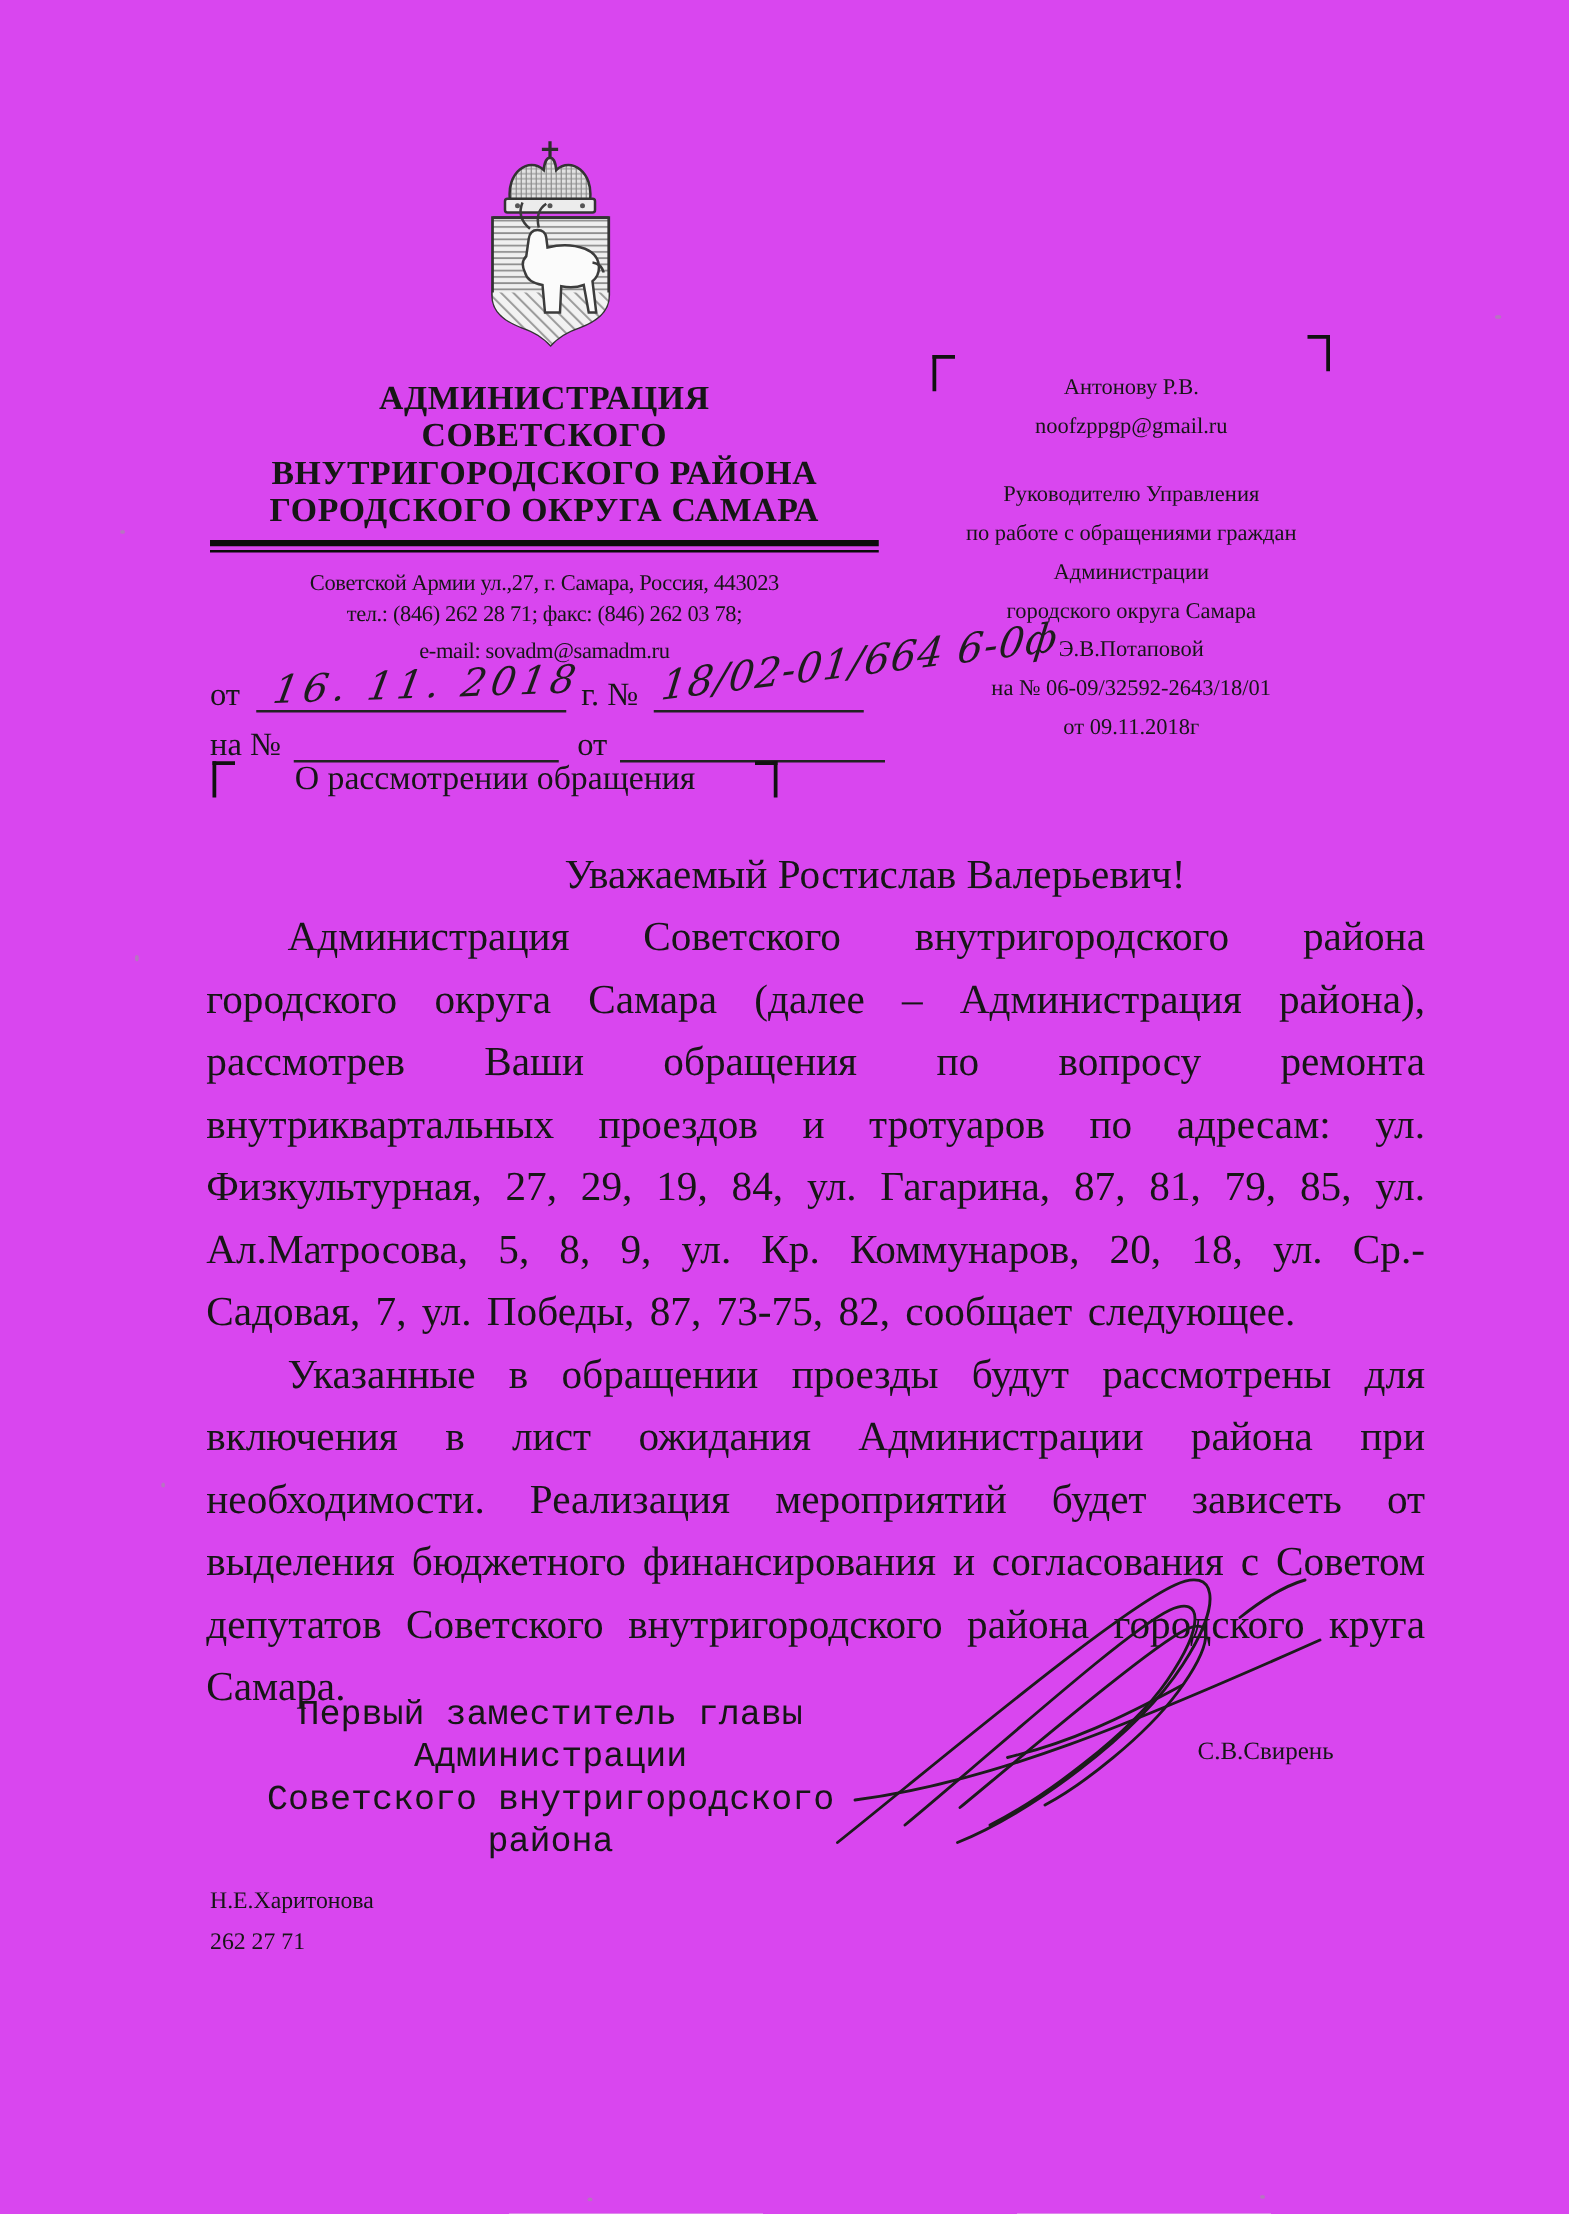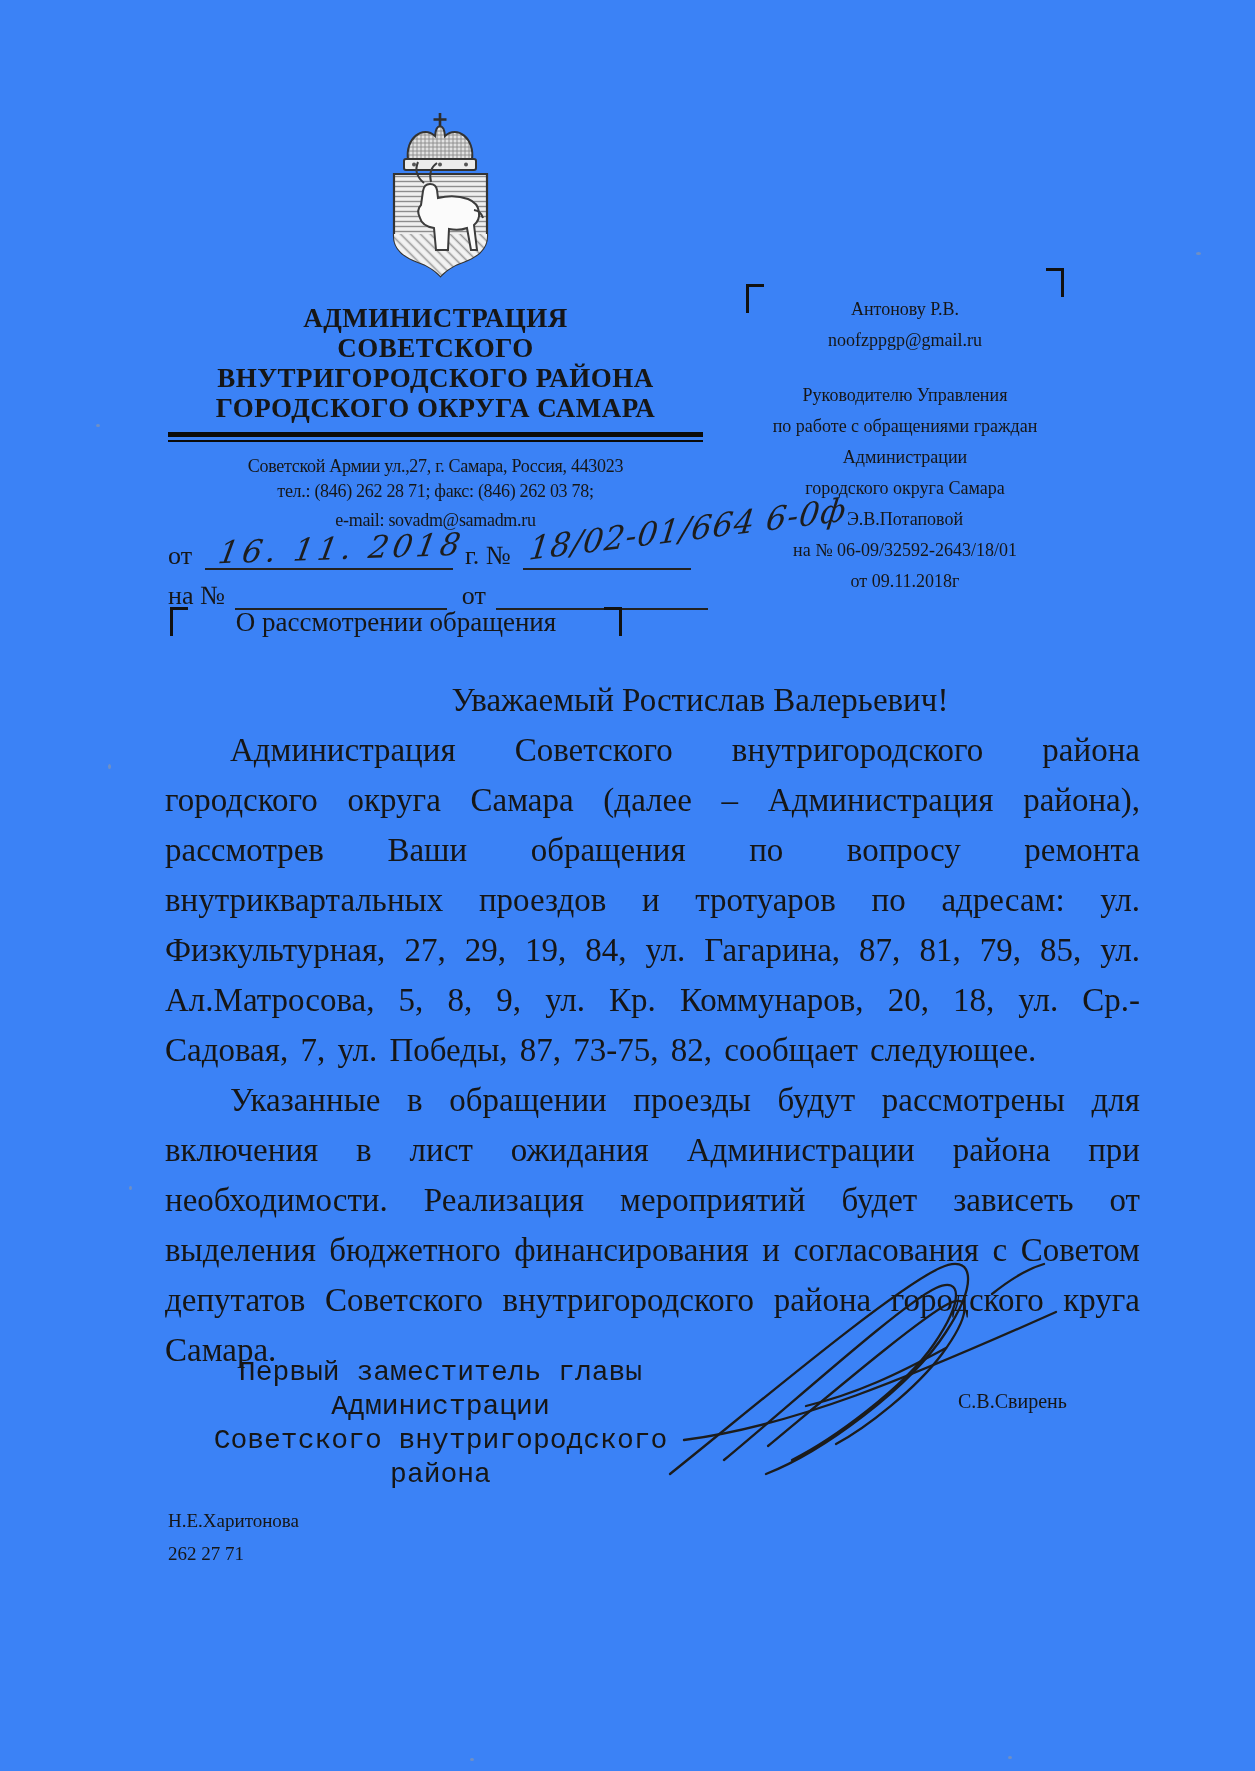--- a/index.html
+++ b/index.html
@@ -1,18 +1,18 @@
 <!DOCTYPE html>
 <html><head>
 <meta charset="utf-8">
 <style>
   html,body{margin:0;padding:0;background:#e9e9e9;}
   .sheet{
     position:relative;width:1255px;height:1771px;margin:0 auto;
-    background:#3b82f6;color:#161616;
+    background:#d946ef;color:#161616;
     font-family:"Liberation Serif", serif;overflow:hidden;
   }
   .abs{position:absolute;}
 
   
   .emblem{left:348px;top:110px;width:185px;height:176px;}
   .org{left:168px;top:303px;width:535px;text-align:center;}
   .org-line{font-weight:bold;font-size:27px;line-height:30px;letter-spacing:.5px;white-space:nowrap;}
   .double-rule{height:3px;border-top:5px solid #0b0b0b;border-bottom:2px solid #0b0b0b;margin:9px 0 12px 0;}
   .addr-line{font-size:18px;line-height:25px;letter-spacing:-.3px;white-space:nowrap;}
@@ -21,21 +21,21 @@
   
   .ref-row1{left:168px;top:541px;width:700px;font-size:26px;white-space:nowrap;}
   .ref-row2{left:168px;top:581px;width:620px;font-size:26px;white-space:nowrap;}
   .uline{display:inline-block;border-bottom:2px solid #222;height:26px;vertical-align:-6px;position:relative;}
   .hand{
     font-family:"DejaVu Serif", serif;font-style:italic;color:#1d1d1d;
     position:absolute;white-space:nowrap;
   }
   .hand-date{left:14px;bottom:2px;font-size:31px;letter-spacing:4px;transform:rotate(-2deg) skewX(-12deg);}
   .hand-num{left:4px;bottom:0px;font-size:32px;letter-spacing:1px;transform:rotate(-7deg) skewX(-14deg);transform-origin:left bottom;}
-  .subject-row{left:170px;top:604px;width:452px;display:flex;align-items:center;justify-content:space-between;}
+  .subject-row{left:170px;top:604px;width:452px;display:flex;align-items:flex-end;justify-content:space-between;}
   .subject-text{font-size:27px;line-height:32px;padding-top:2px;}
   .corner-tl{width:15px;height:26px;border-left:3px solid #111;border-top:3px solid #111;}
   .corner-tr{width:15px;height:26px;border-right:3px solid #111;border-top:3px solid #111;}
 
   
   .recipient{left:665px;top:294px;width:480px;text-align:center;font-size:18px;line-height:31px;}
   .recipient .gap{height:24px;}
   .r-corner-l{left:746px;top:284px;}
   .r-corner-r{left:1046px;top:268px;}
 

